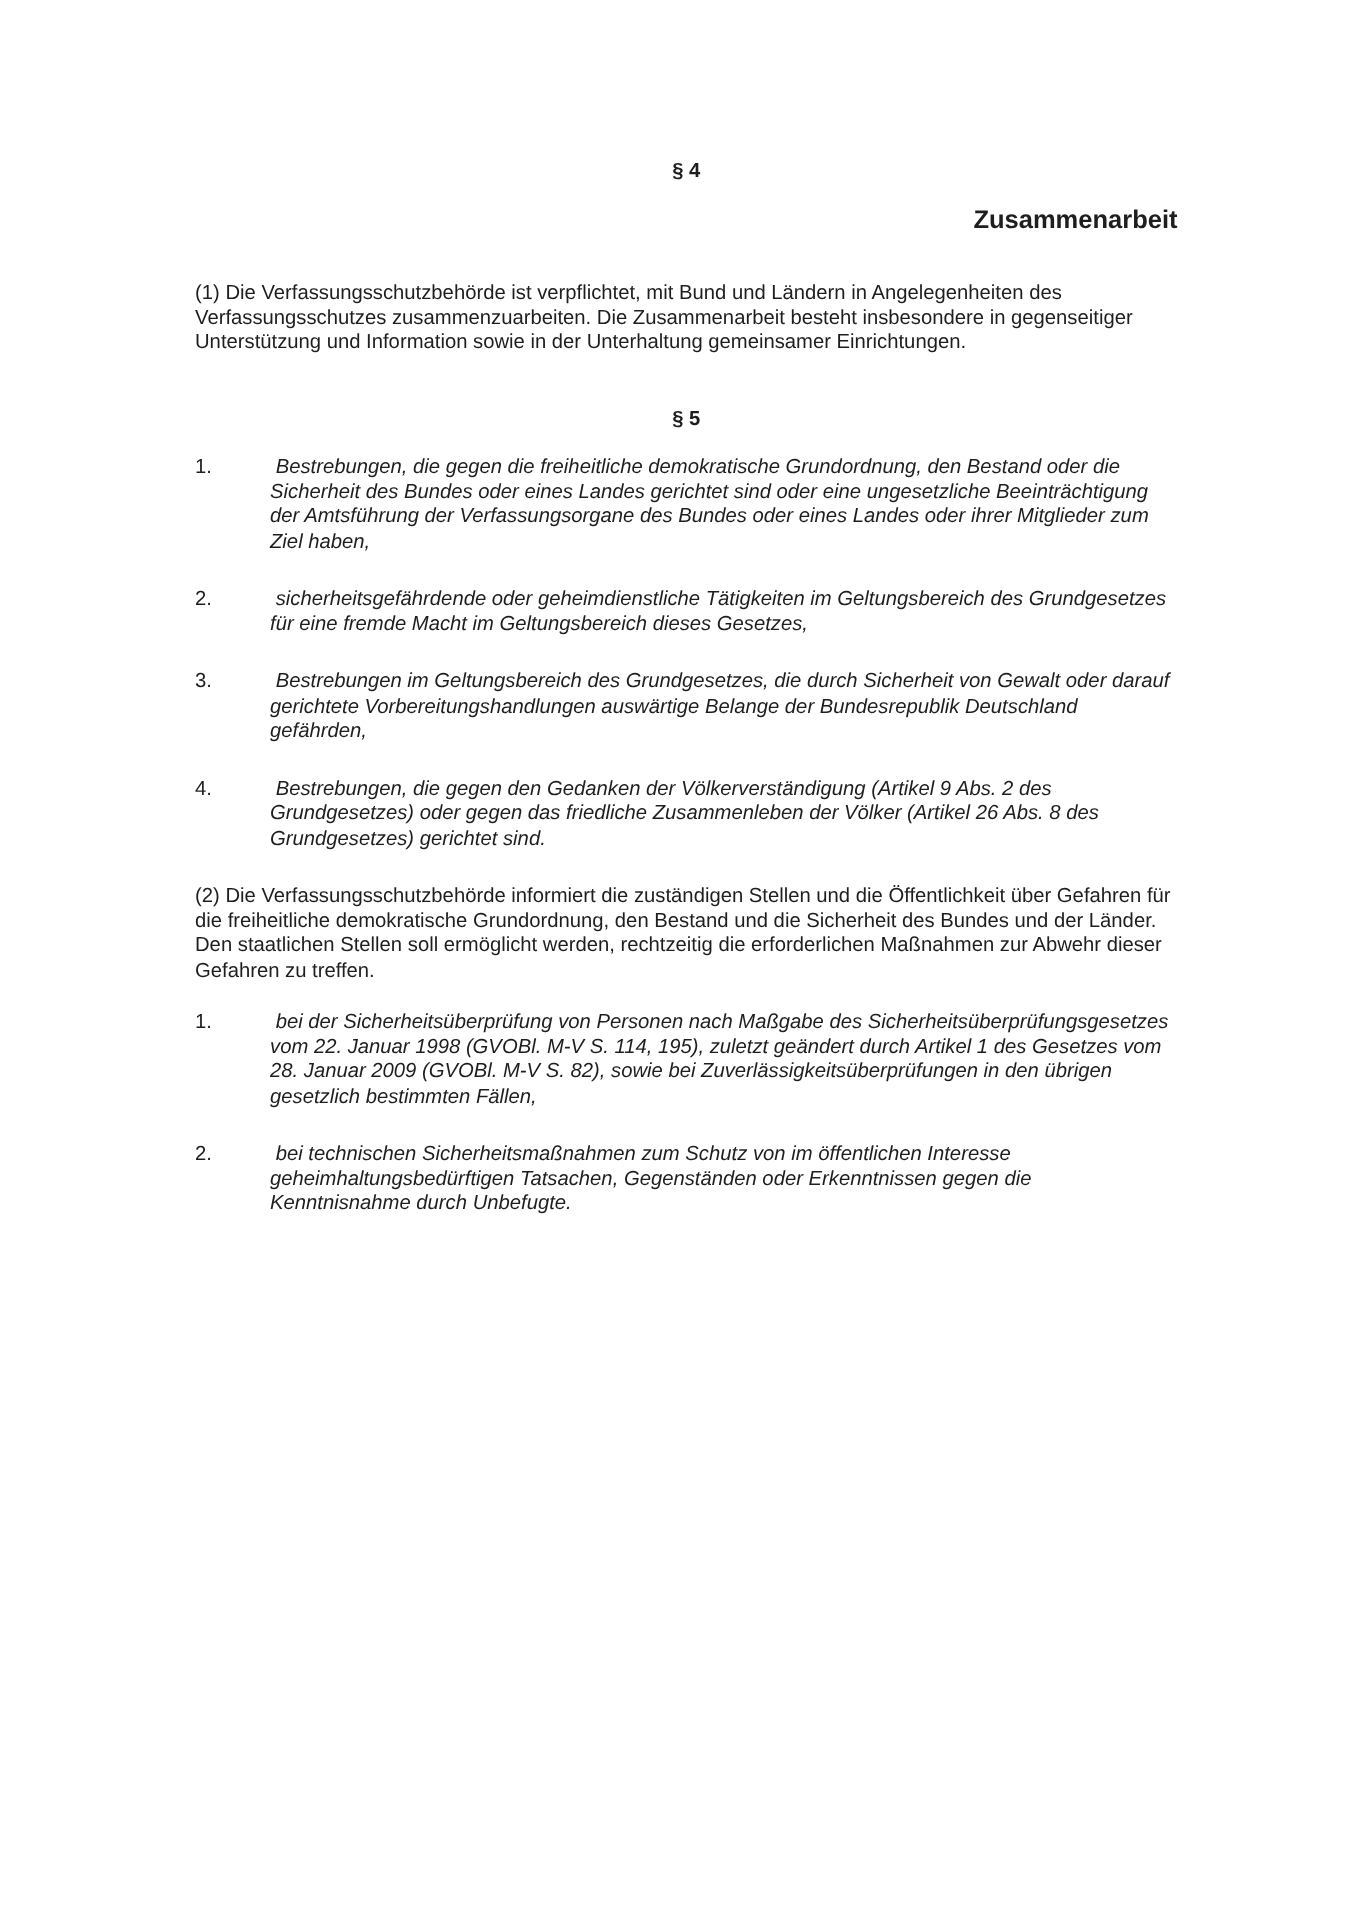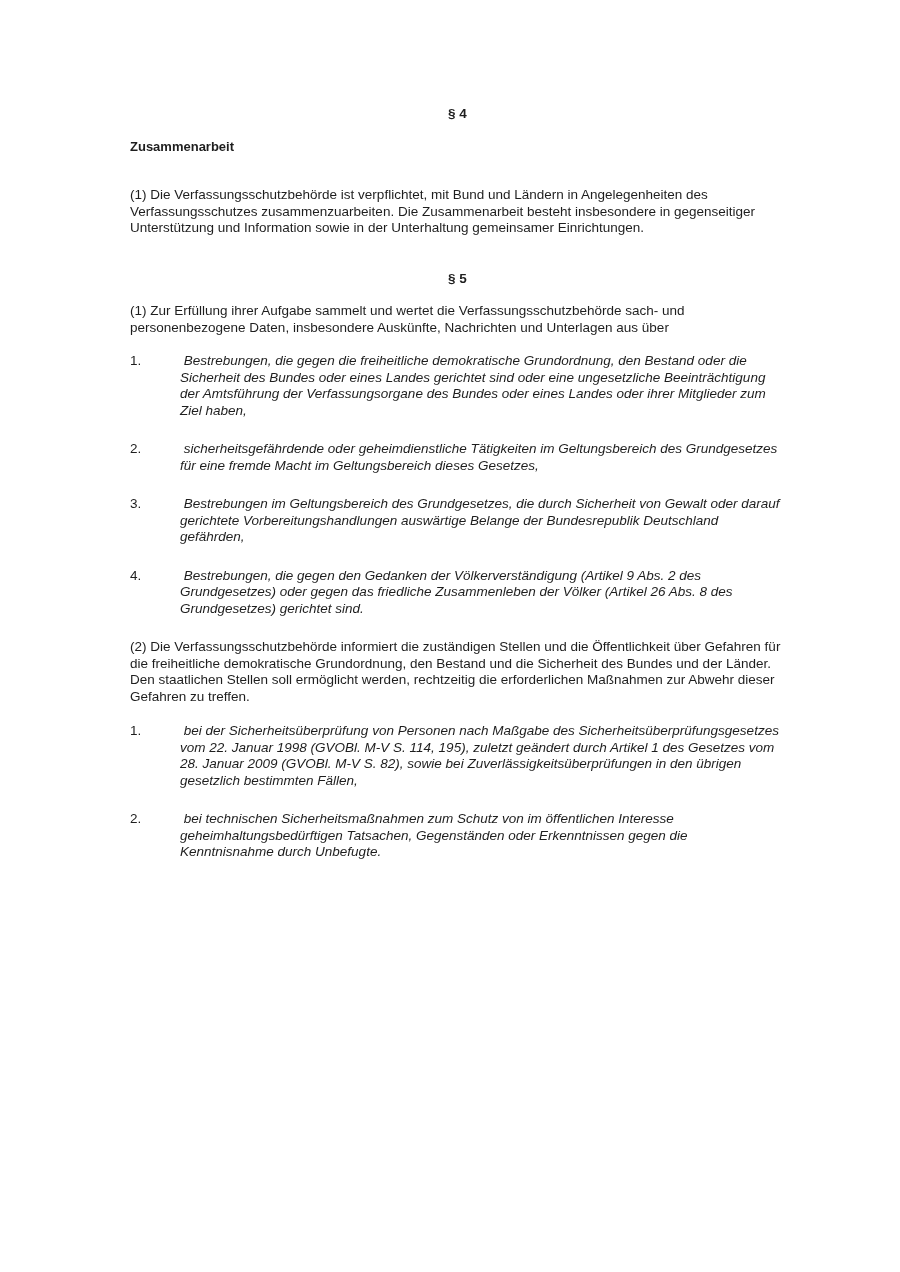--- a/index.html
+++ b/index.html
@@ -24,23 +24,23 @@
   .section-heading {
     text-align: center;
     font-weight: bold;
     font-size: 13.5px;
     margin: 34px 0 16px 0;
   }
   .section-heading:first-child {
     margin-top: 0;
   }
   .title-heading {
-    text-align: left;
+    text-align: right;
     font-weight: bold;
-    font-size: 13px;
+    font-size: 17px;
     margin: 0 0 32px 0;
   }
   p.paragraph {
     margin: 0 0 17px 0;
     white-space: pre-wrap;
   }
   .num-list {
     margin: 0 0 4px 0;
   }
   .num-list.extra-gap {
@@ -62,21 +62,20 @@
 </style>
 </head>
 <body>
 
 <div class="page">
   <div>
       <div class="section-heading">§ 4</div>
       <div class="title-heading">Zusammenarbeit</div>
       <p class="paragraph">(1) Die Verfassungsschutzbehörde ist verpflichtet, mit Bund und Ländern in Angelegenheiten des Verfassungsschutzes zusammenzuarbeiten. Die Zusammenarbeit besteht insbesondere in gegenseitiger Unterstützung und Information sowie in der Unterhaltung gemeinsamer Einrichtungen.</p>
       <div class="section-heading">§ 5</div>
-      <p class="paragraph">(1) Zur Erfüllung ihrer Aufgabe sammelt und wertet die Verfassungsschutzbehörde sach- und personenbezogene Daten, insbesondere Auskünfte, Nachrichten und Unterlagen aus über</p>
       <div class="num-list">
         <div class="list-item">
           <span class="list-number">1.</span>
           <span class="list-text"> Bestrebungen, die gegen die freiheitliche demokratische Grundordnung, den Bestand oder die Sicherheit des Bundes oder eines Landes gerichtet sind oder eine ungesetzliche Beeinträchtigung der Amtsführung der Verfassungsorgane des Bundes oder eines Landes oder ihrer Mitglieder zum Ziel haben,</span>
         </div>
         <div class="list-item">
           <span class="list-number">2.</span>
           <span class="list-text"> sicherheitsgefährdende oder geheimdienstliche Tätigkeiten im Geltungsbereich des Grundgesetzes für eine fremde Macht im Geltungsbereich dieses Gesetzes,</span>
         </div>
         <div class="list-item">

